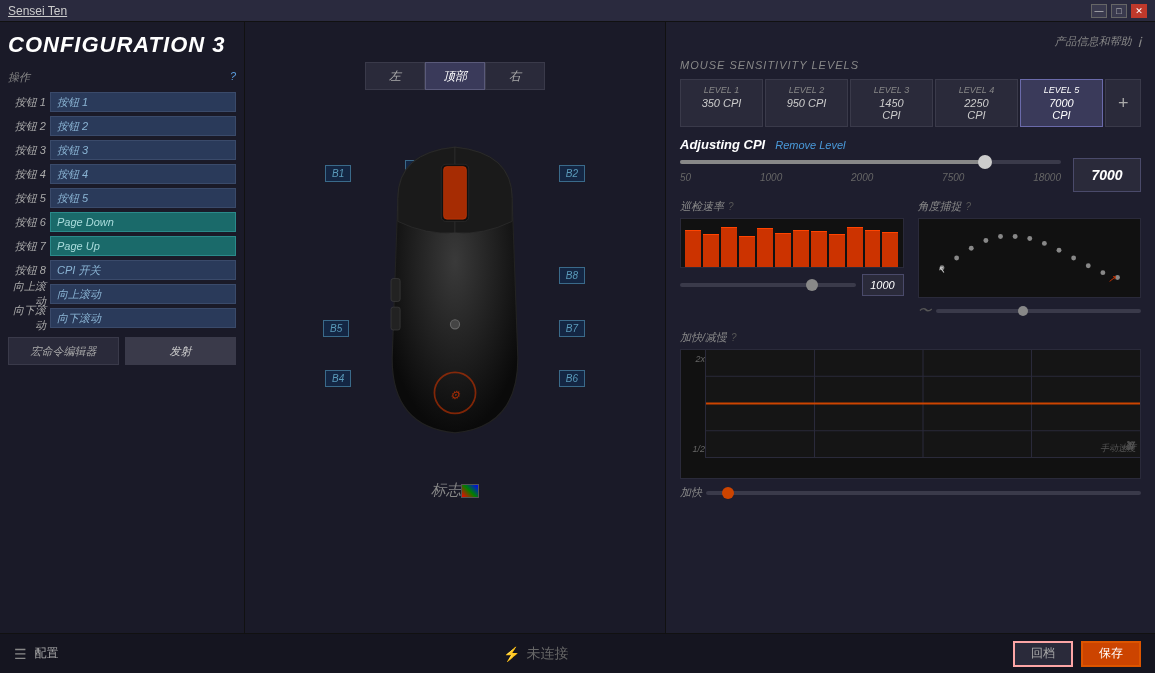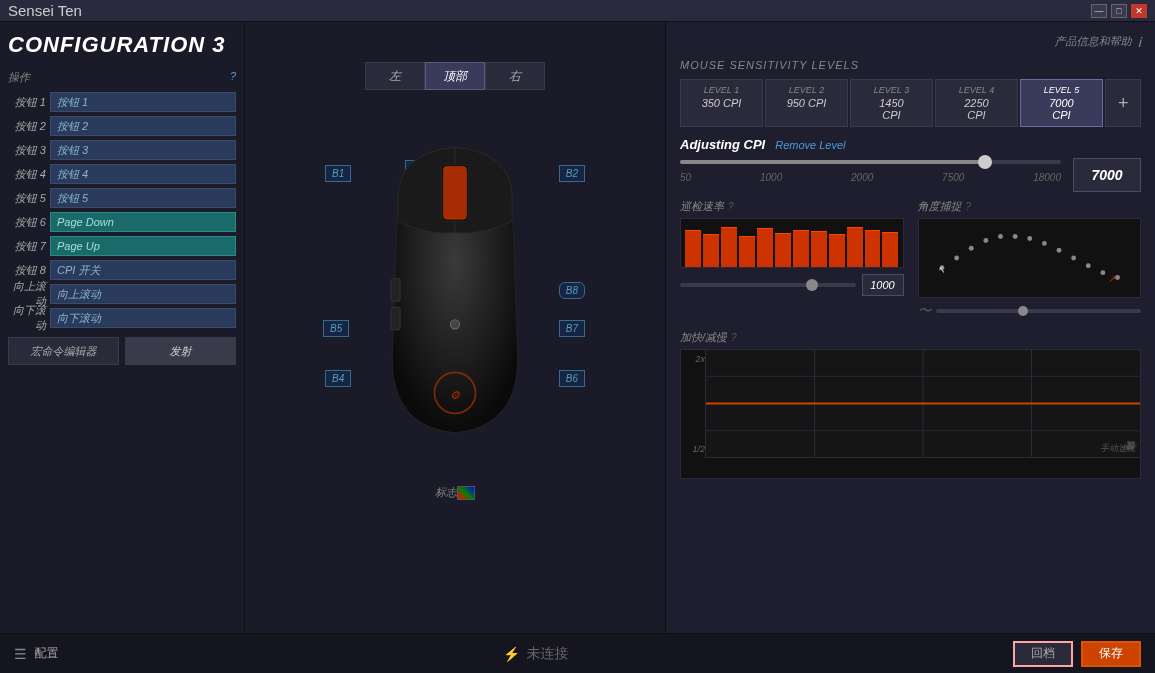--- a/index.html
+++ b/index.html
@@ -17,22 +17,23 @@
     .titlebar {
       background: #2a2a3e;
       height: 22px;
       display: flex;
       align-items: center;
       justify-content: space-between;
       padding: 0 8px;
       border-bottom: 1px solid #111;
     }
     .titlebar-title {
-      font-size: 15px;
+      font-size: 12px;
       color: #ccc;
+      text-decoration: underline;
     }
     .titlebar-controls {
       display: flex;
       gap: 4px;
     }
     .titlebar-btn {
       width: 16px;
       height: 14px;
       border: 1px solid #666;
       display: flex;
@@ -181,21 +182,21 @@
     .mouse-svg {
       width: 200px;
       height: 320px;
     }
 
     .logo-label {
       margin-top: 8px;
       display: flex;
       align-items: center;
       gap: 0;
-      font-size: 11px;
+      font-size: 15px;
       color: #888;
     }
 
     .color-box {
       width: 18px;
       height: 14px;
       background: linear-gradient(45deg, red, green, blue);
       border: 1px solid #555;
     }
 
@@ -691,21 +692,21 @@
 
     <div class="mouse-container">
 
       <div class="b-label" style="top:55px; left:10px;">B1</div>
       <div class="b-label" style="top:55px; right:10px;">B2</div>
       <div class="b-label" style="top:50px; left:90px;">B3</div>
       <div class="b-label" style="top:260px; left:10px;">B4</div>
       <div class="b-label" style="top:210px; left:8px;">B5</div>
       <div class="b-label" style="top:260px; right:10px;">B6</div>
       <div class="b-label" style="top:210px; right:10px;">B7</div>
-      <div class="b-label" style="top:172px; right:10px;border-radius:6px;">B8</div>
+      <div class="b-label" style="top:157px; right:10px;">B8</div>
 
       <svg class="mouse-svg" style="position:absolute; top:20px; left:40px;" viewBox="0 0 160 280">
 
         <defs>
           <radialGradient id="bodyGrad" cx="50%" cy="40%" r="60%">
             <stop offset="0%" stop-color="#3a3a3a"></stop>
             <stop offset="100%" stop-color="#0a0a0a"></stop>
           </radialGradient>
         </defs>
 
@@ -880,20 +881,26 @@
             <line x1="300" y1="0" x2="300" y2="110" stroke="#2a2a3a" stroke-width="1"></line>
 
             <line x1="0" y1="55" x2="400" y2="55" stroke="#cc4400" stroke-width="2"></line>
           </svg>
           <div class="accel-x-label" style="position:absolute; bottom:2px; right:4px; font-size:9px; color:#555;">手动速度</div>
         </div>
 
         <div style="position:absolute; right:2px; top:0; bottom:20px; display:flex; align-items:center; writing-mode:vertical-rl; font-size:9px; color:#555; transform:rotate(180deg);">反馈度</div>
       </div>
 
+      <div class="accel-slider-row">
+        <span style="font-size:11px; color:#888;">加快</span>
+        <div class="accel-slider">
+          <div class="accel-thumb"></div>
+        </div>
+      </div>
     </div>
   </div>
 </div>
 
 <div class="bottom-bar">
   <div class="bottom-left">
     <span class="config-icon">☰</span>
     <span class="config-text">配置</span>
   </div>
   <div class="bottom-center">

